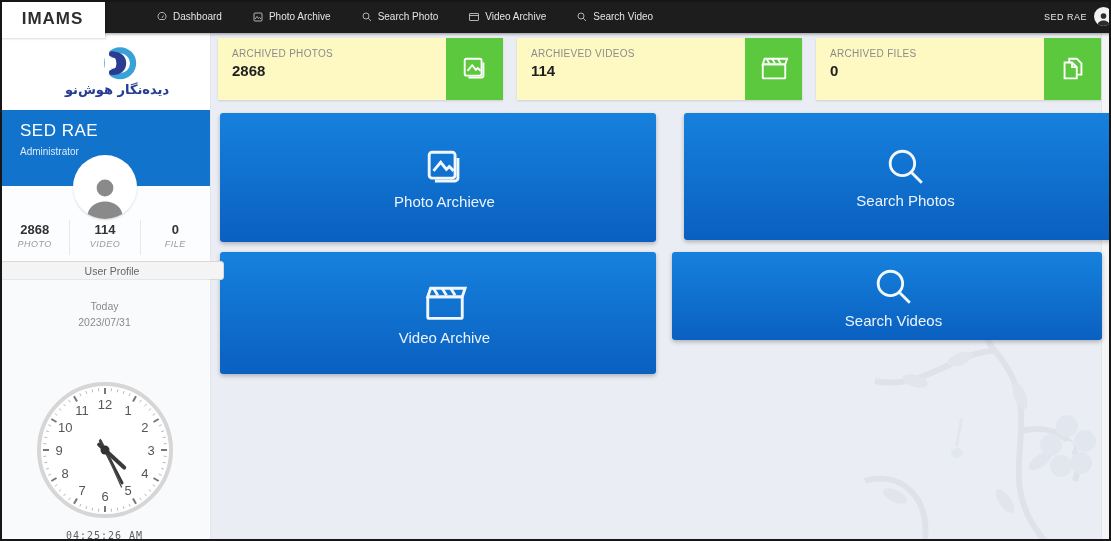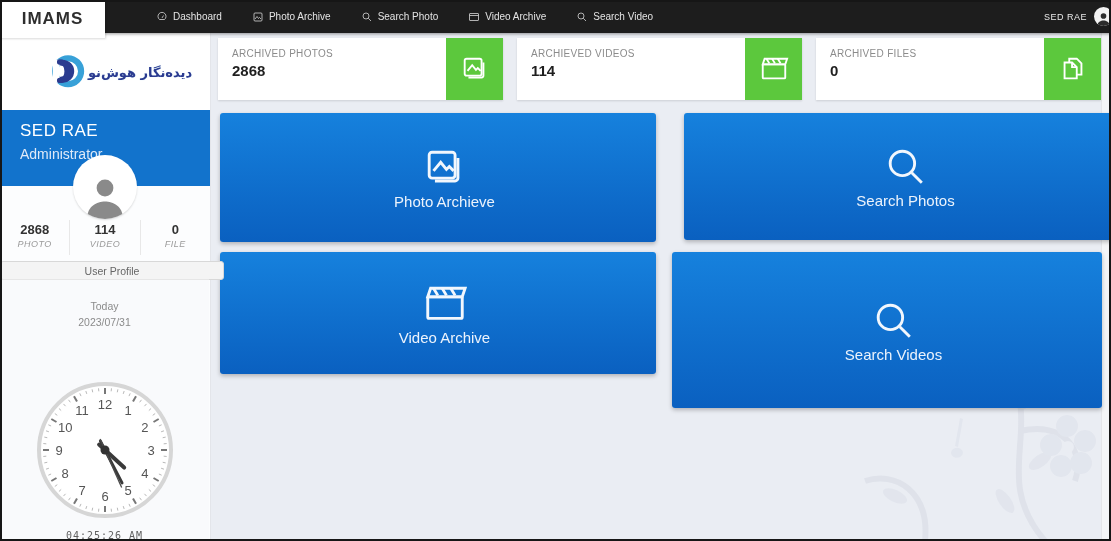--- a/index.html
+++ b/index.html
@@ -13,58 +13,58 @@
   .logo-tab span { font-size:17px; font-weight:bold; color:#2e2e2e; letter-spacing:1px; }
   .topnav { display:flex; gap:30px; margin-left:140px; align-items:center; }
   .topnav .nav-item { display:flex; align-items:center; gap:5px; color:#e3e3e3; font-size:10px; cursor:pointer; }
   .topnav .nav-item svg { width:12px; height:12px; stroke:#d7d7d7; fill:none; stroke-width:1.6; }
   .topuser { position:absolute; right:14px; top:0; height:33px; display:flex; align-items:center; gap:7px; }
   .topuser .uname { color:#e8e8e8; font-size:9px; letter-spacing:.5px; }
   .topuser .uavatar { width:19px; height:19px; border-radius:50%; background:#f2f2f2; display:flex; align-items:flex-end; justify-content:center; overflow:hidden; }
 
   
   .sidebar { position:absolute; left:0; top:33px; width:211px; bottom:0; background:#fcfdfe; z-index:5; border-right:1px solid #e3e5ea; }
-  .side-logo { height:77px; display:flex; flex-direction:row; align-items:center; justify-content:center; background:#fff;padding-left:24px; }
+  .side-logo { height:77px; display:flex; flex-direction:column; align-items:center; justify-content:center; background:#fff;padding-left:24px; }
   .side-logo svg { width:46px; height:34px; }
   .side-logo .fa-text { font-size:13px; font-weight:bold; color:#2b3a90; text-shadow:0 0 1px #bfe0f2; direction:rtl; margin-top:1px; font-family:"DejaVu Sans", sans-serif; }
   .user-panel { position:relative; height:76px; background:#1273cc; padding:11px 0 0 20px; }
   .user-panel .uname { color:#ffffff; font-size:17px; letter-spacing:.5px; }
-  .user-panel .urole { color:#dfeaf8; font-size:14px; margin-top:5px; }
+  .user-panel .urole { color:#dfeaf8; font-size:10px; margin-top:5px; }
   .big-avatar { position:absolute; left:73px; top:122px; width:64px; height:64px; border-radius:50%; background:#ffffff; z-index:6; display:flex; align-items:flex-end; justify-content:center; overflow:hidden; box-shadow:0 1px 2px rgba(0,0,0,.15); }
   .side-stats { display:flex; margin-top:34px; text-align:center; }
   .side-stats .stat { flex:1; padding:2px 0 6px; }
   .side-stats .stat + .stat { border-left:1px solid #e8e8e8; }
   .side-stats .v { font-size:13px; font-weight:bold; color:#333; }
   .side-stats .l { font-size:9px; color:#9a9a9a; letter-spacing:.5px; margin-top:2px;font-style:italic; }
   .profile-btn { display:block; margin:6px auto 0; width:224px; height:19px; background:#f4f4f4; border:1px solid #d8d8d8; border-radius:3px; color:#666; font-size:10.5px; font-family:inherit; cursor:pointer; }
   .side-lower { margin-top:4px; border-top:1px solid #e6e6e6; background:#f9fafc; position:absolute; top:242px; left:0; right:1px; bottom:0; }
   .today { text-align:center; margin-top:18px; font-size:10.5px; color:#8b8b8b; line-height:1.55; }
   .clock-wrap { position:absolute; left:35px; top:100px; width:140px; height:140px; }
   .digital-time { position:absolute; left:0; right:0; top:250px; text-align:center; font-family:"DejaVu Sans Mono", monospace; font-size:10px; color:#606060; letter-spacing:1px; }
 
   
   .main { position:absolute; left:212px; top:33px; right:0; bottom:0; background:#eaedf3; overflow:hidden; }
   .decor { position:absolute; right:6px; bottom:0; opacity:.6; pointer-events:none; }
   .scroll-strip { position:absolute; right:2px; top:0; bottom:0; width:8px; background:#f4f5f7; border-left:1px solid #e4e5e9; }
 
   .cards-row { position:absolute; left:6px; top:5px; display:flex; gap:14px; }
-  .stat-card { width:285px; height:62px; background:#ffffff; box-shadow:0 1px 2px rgba(0,0,0,.13); display:flex; justify-content:space-between; cursor:pointer; }
+  .stat-card { width:285px; height:62px; background:#fef9c3; box-shadow:0 1px 2px rgba(0,0,0,.13); display:flex; justify-content:space-between; cursor:pointer; }
   .stat-card .txt { padding:10px 0 0 14px; }
   .stat-card .lbl { font-size:10px; color:#8b8b8b; letter-spacing:.3px; }
   .stat-card .val { font-size:15px; font-weight:bold; color:#1f1f1f; margin-top:3px; }
   .green-tile { width:57px; height:62px; background:#5cc83d; display:flex; align-items:center; justify-content:center; }
   .green-tile svg { width:30px; height:30px; stroke:#ffffff; fill:none; stroke-width:2; }
 
   .action-btn { position:absolute; border-radius:3px; background:linear-gradient(180deg,#1681dd 0%,#0a60c0 100%); box-shadow:0 2px 4px rgba(0,0,0,.25); display:flex; flex-direction:column; align-items:center; justify-content:center; gap:2px; cursor:pointer;padding-left:13px; }
   .action-btn svg { width:46px; height:46px; stroke:#f2f7fd; fill:none; stroke-width:2; }
   .action-btn .blabel { color:#ecf3fc; font-size:15px; }
   .btn1 { left:8px;  top:80px;  width:436px; height:129px; }
   .btn2 { left:444px; top:80px;  width:430px; height:127px;margin-left:28px; }
   .btn3 { left:8px;  top:219px; width:436px; height:122px; }
-  .btn4 { left:460px; top:219px; width:430px; height:156px; }
+  .btn4 { left:460px; top:219px; width:430px; height:88px; }
 </style>
 </head>
 <body>
 
 <div class="topbar">
   <div class="topnav">
     <div class="nav-item">
       <svg viewBox="0 0 24 24">
           <path d="M7 17 A8 8 0 1 1 17 17 Z"></path>
           <line x1="12" y1="14" x2="15" y2="9"></line>

